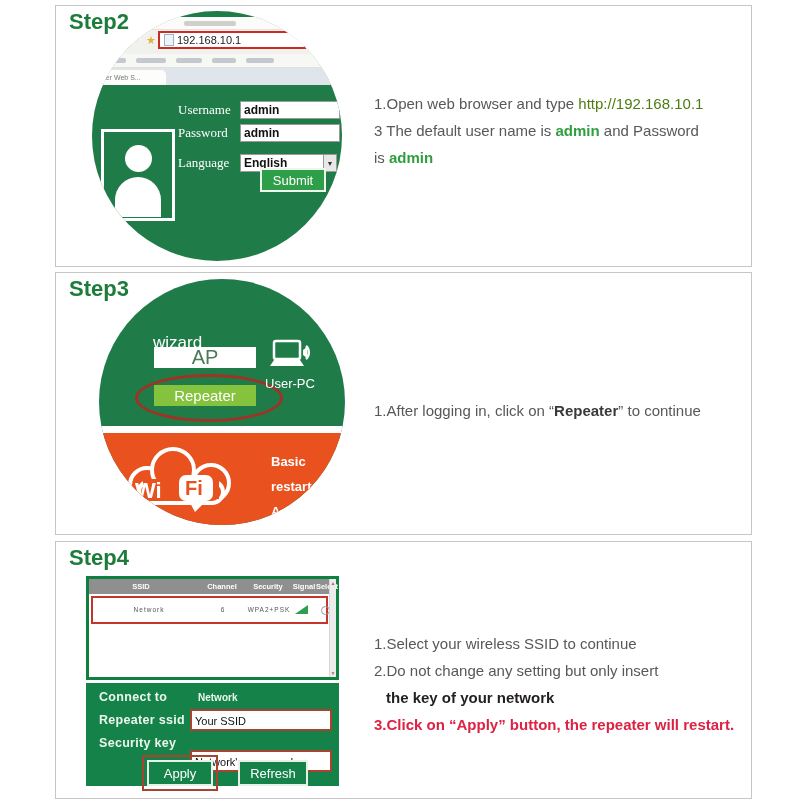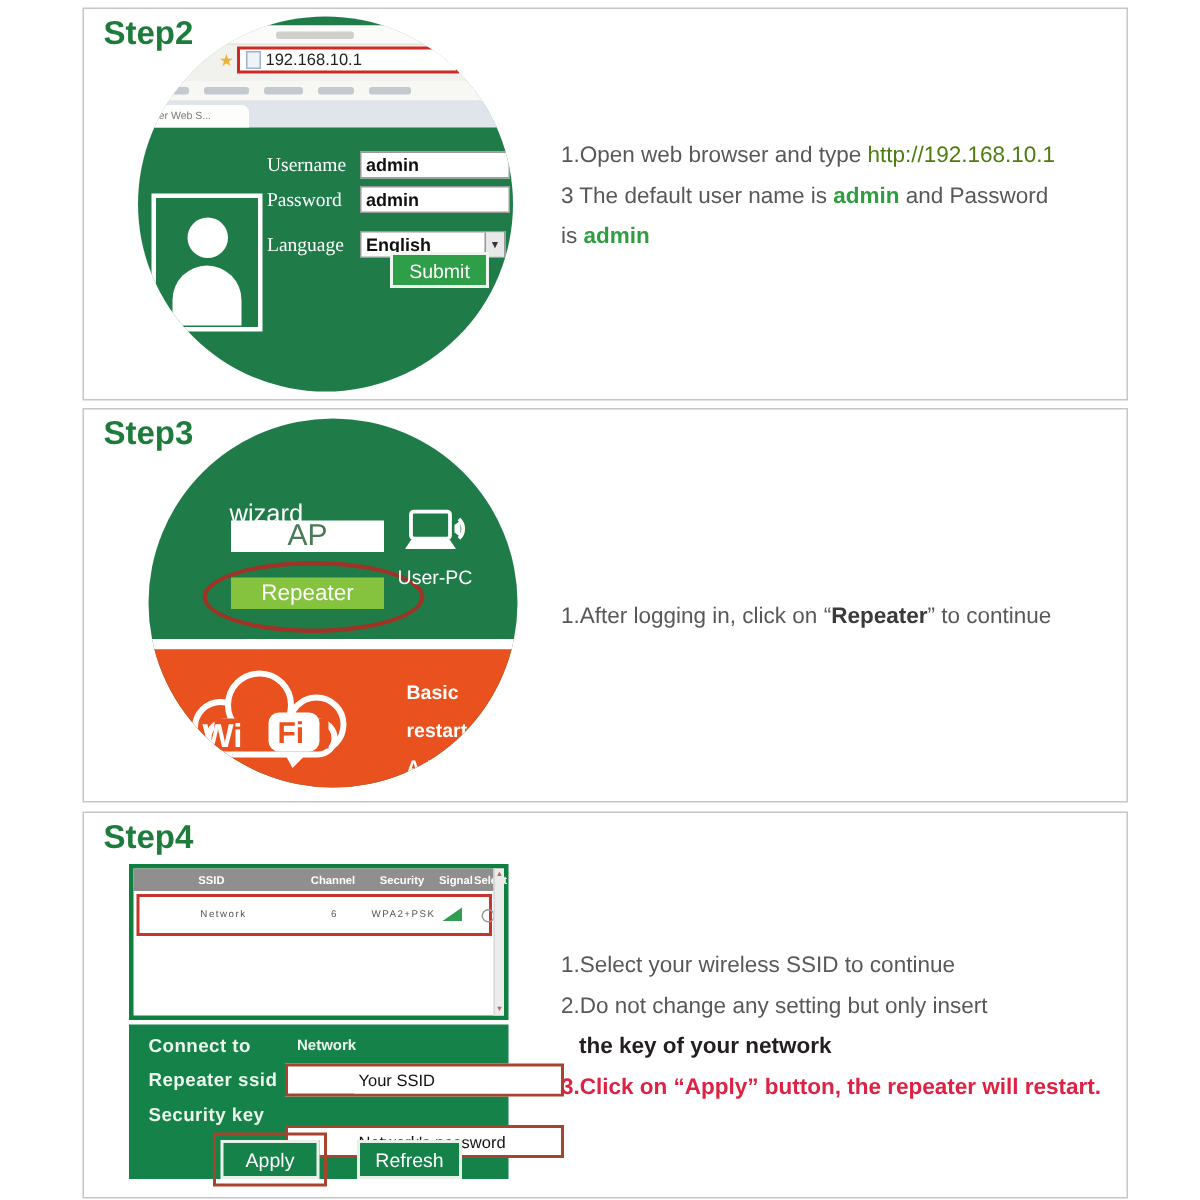--- a/index.html
+++ b/index.html
@@ -75,21 +75,21 @@
   .scan-row{position:absolute;left:2px;right:8px;top:17px;height:24px;border:2px solid #c5352c;background:#fff;}
   .td{position:absolute;top:8px;transform:translateX(-50%);font-size:6.5px;color:#555;letter-spacing:1px;}
   .sig-tri{position:absolute;left:202px;top:7px;width:0;height:0;border-left:13px solid transparent;
     border-bottom:9px solid #2f9e4f;}
   .radio{position:absolute;left:228px;top:8px;width:7px;height:7px;border:1px solid #999;border-radius:50%;}
   .scrollbar{position:absolute;right:0;top:0;bottom:0;width:6px;background:#ececec;border-left:1px solid #d8d8d8;}
   .sb-arrow{position:absolute;right:0;width:6px;font-size:5px;color:#b06a5a;text-align:center;}
   .form-block{margin-top:3px;background:#15824a;height:103px;position:relative;}
   .f-label{position:absolute;left:13px;color:#ecf6ec;font-size:12.5px;font-weight:bold;letter-spacing:.3px;}
   .f-value{position:absolute;left:112px;color:#ecf6ec;font-size:10px;font-weight:bold;}
-  .f-inwrap{position:absolute;left:104px;width:138px;border:2px solid #a6442f;background:#fff;padding-left:44px;}
+  .f-inwrap{position:absolute;left:104px;width:138px;border:2px solid #a6442f;background:#fff;}
   .f-input{width:100%;height:16px;border:0;background:#fff;font-size:11px;color:#111;padding:0 3px;
     box-sizing:border-box;font-family:"Liberation Sans",sans-serif;}
   .g-btn{background:#15824a;border:2px solid #e7f1e7;color:#fff;font-size:13px;height:22px;
     display:flex;align-items:center;justify-content:center;font-family:"Liberation Sans",sans-serif;}
   .apply-wrap{position:absolute;left:56px;top:72px;border:2px solid #a6442f;padding:3px;}
   .apply-btn{width:62px;}
   .refresh-btn{position:absolute;left:152px;top:77px;width:66px;}
 </style>
 </head>
 <body>

